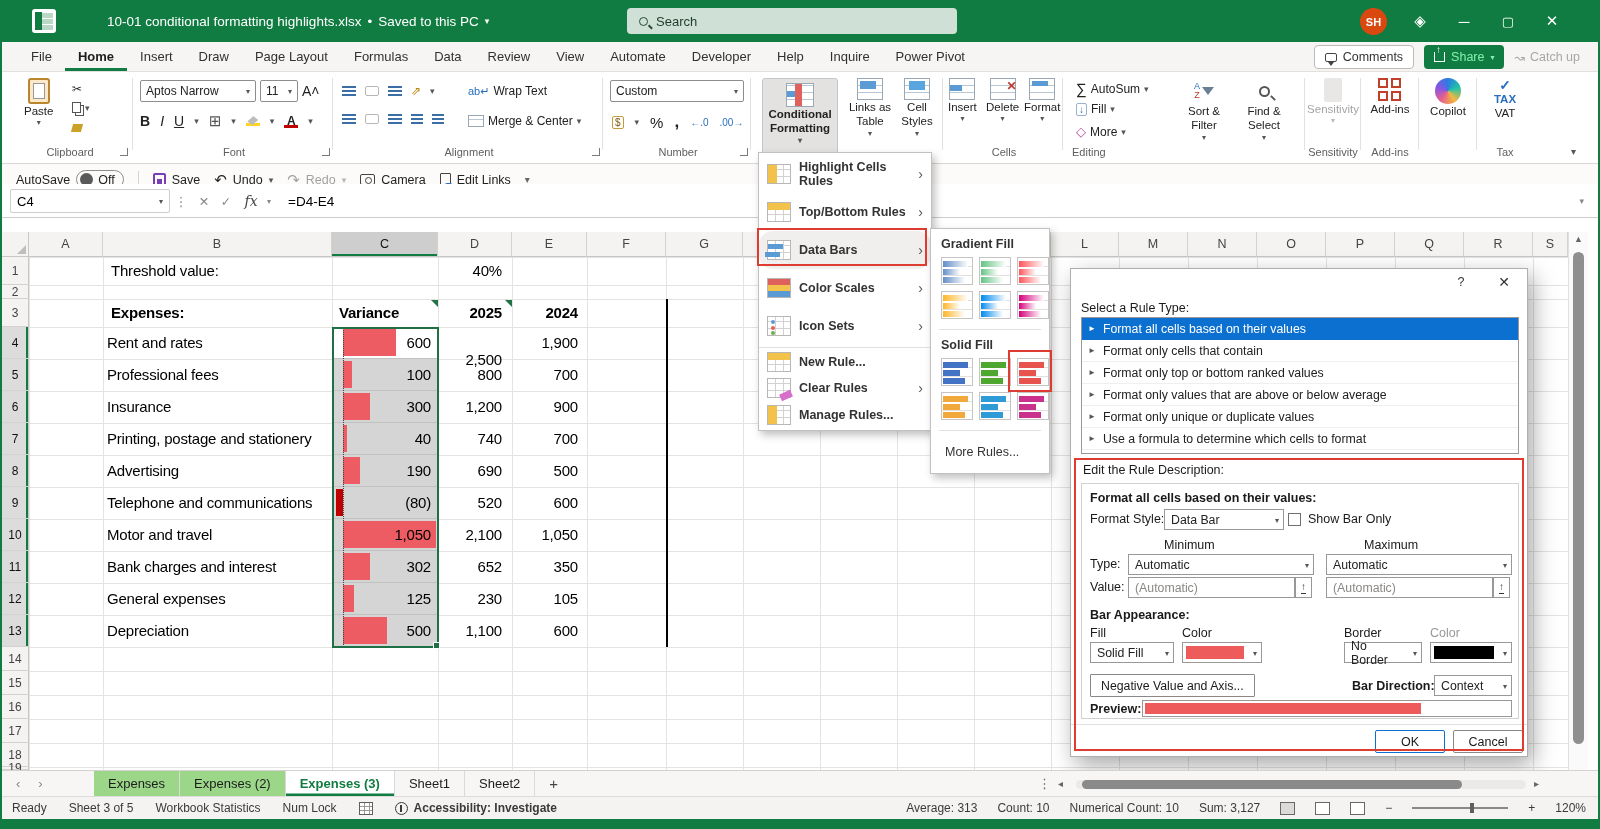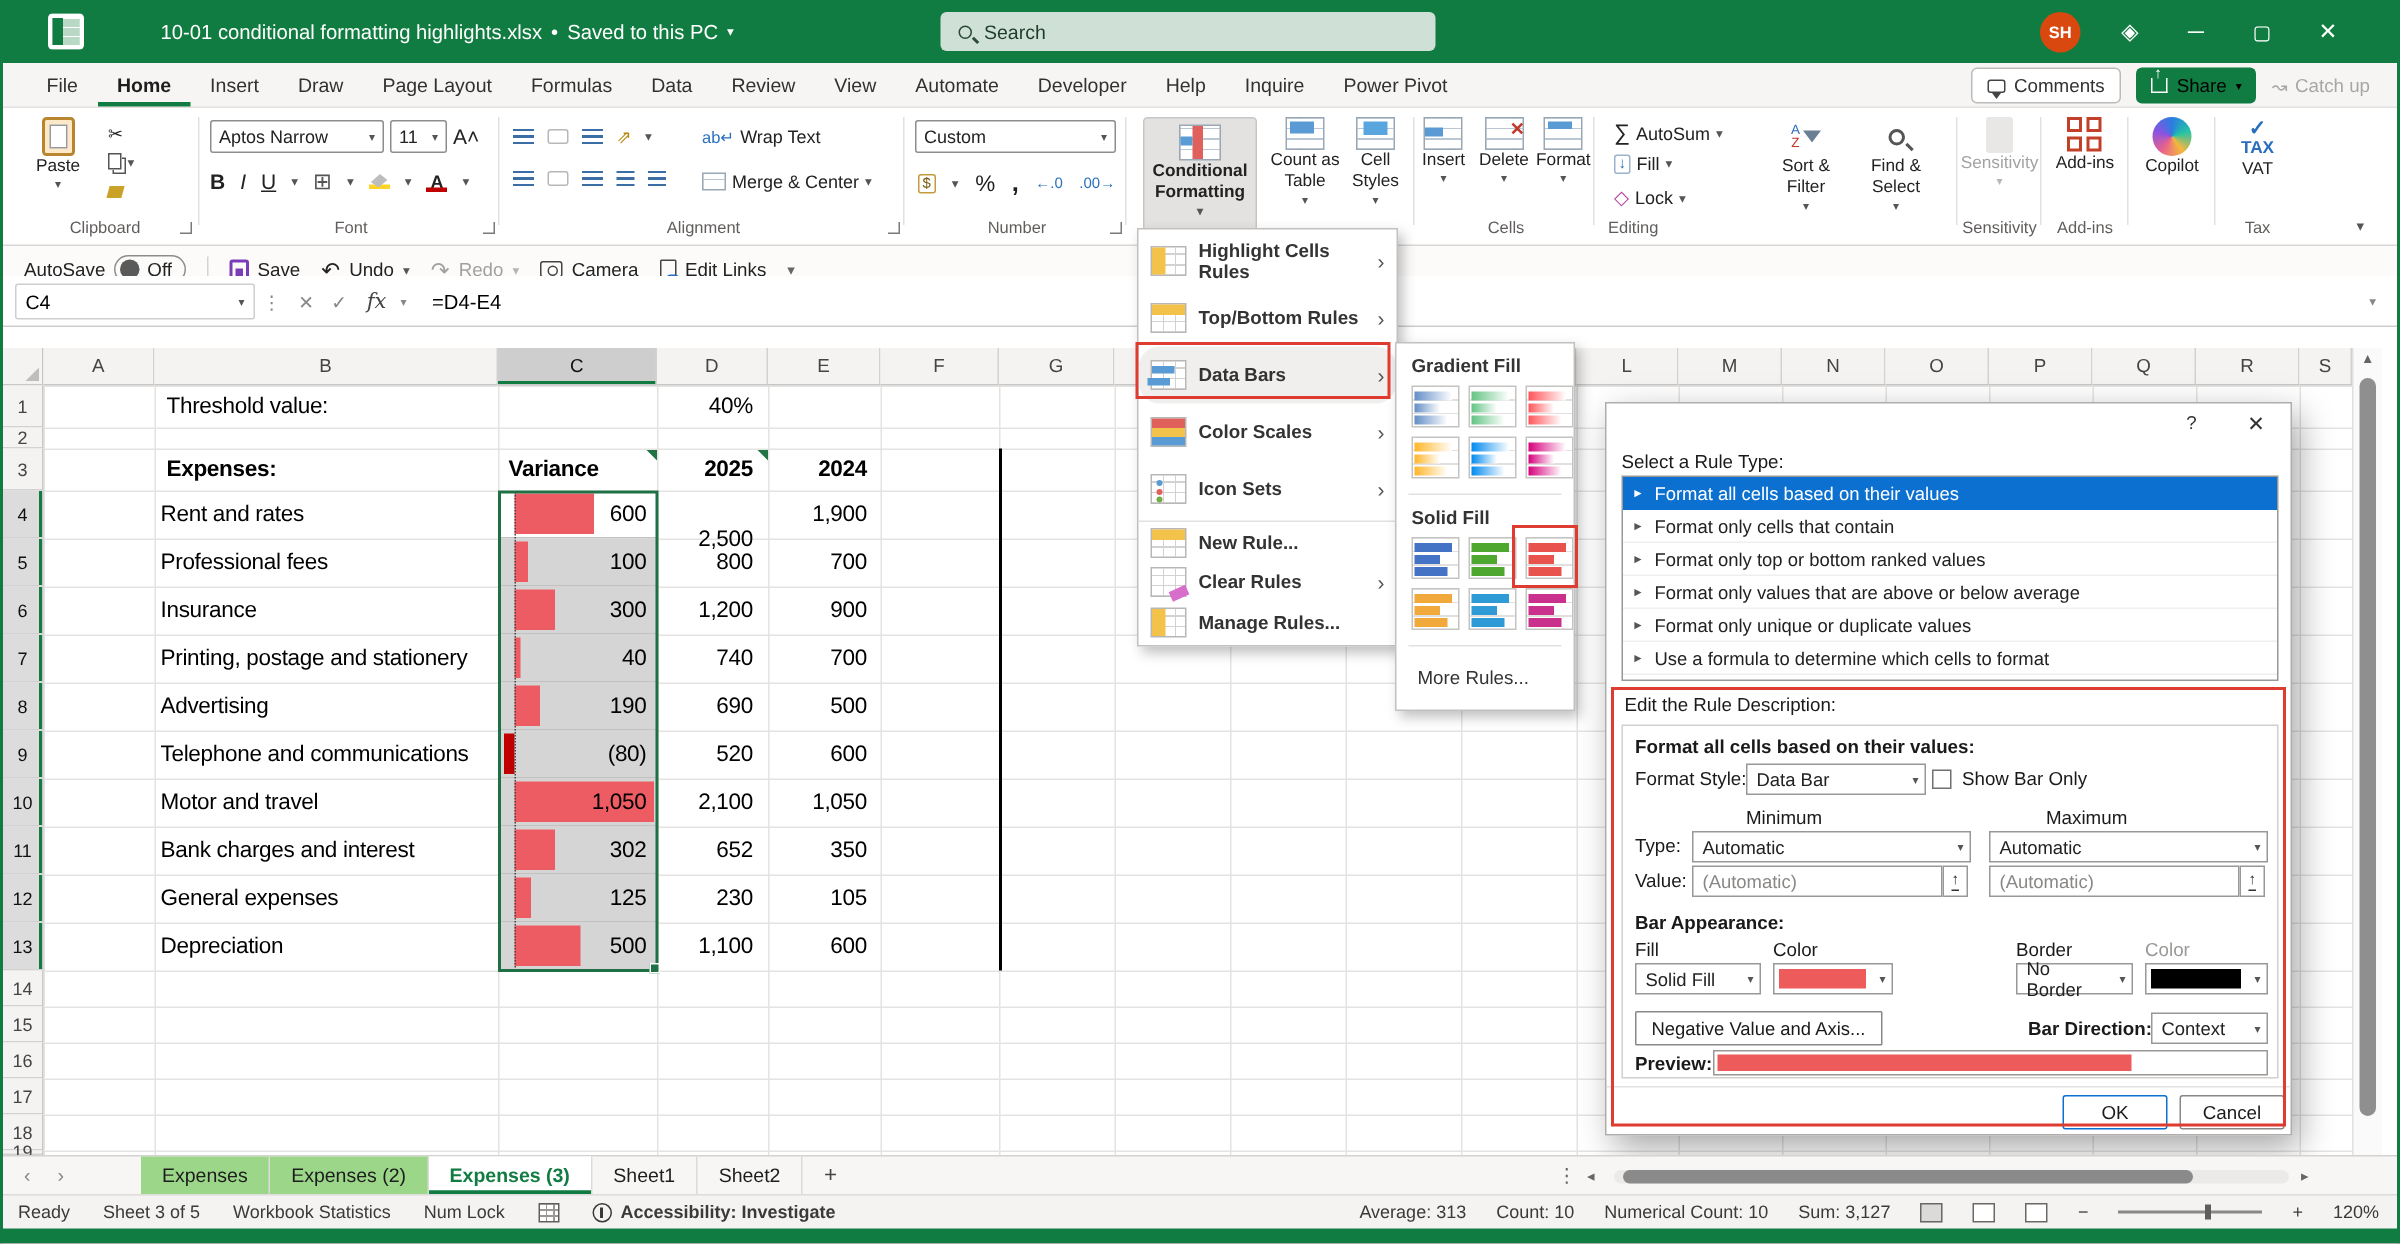--- a/index.html
+++ b/index.html
@@ -32,21 +32,21 @@
 
   
   .tabrow{position:absolute;left:0;top:42px;width:100%;height:30px;background:#f6f5f4;border-bottom:1px solid var(--ribbon-line);display:flex;align-items:center;}
   #ribbon-tabs{display:flex;align-items:center;padding-left:16px;gap:0;height:100%;}
   .rtab{padding:0 13px;height:100%;display:flex;align-items:center;font-size:13px;color:#323130;cursor:default;white-space:nowrap;}
   .rtab.active{font-weight:bold;box-shadow:inset 0 -3px 0 var(--green);color:#1d1d1d;}
   .tabrow-right{position:absolute;right:18px;top:3px;height:24px;display:flex;gap:10px;align-items:center;}
   .commentsbtn{display:flex;align-items:center;gap:6px;border:1px solid #bdbbb9;border-radius:4px;background:#fff;height:24px;padding:0 10px;font-size:12.5px;color:#333;}
   .bubble{width:12px;height:9px;border:1.4px solid #444;border-radius:2px;position:relative;}
   .bubble::after{content:"";position:absolute;left:2px;top:8px;border-left:3px solid transparent;border-right:3px solid transparent;border-top:4px solid #444;}
-  .sharebtn{display:flex;align-items:center;gap:6px;border-radius:4px;background:var(--green);height:24px;padding:0 10px;font-size:12.5px;color:#000000;}
+  .sharebtn{display:flex;align-items:center;gap:6px;border-radius:4px;background:var(--green);height:24px;padding:0 10px;font-size:12.5px;color:#86efac;}
   .shareico{width:11px;height:10px;border:1.4px solid #fff;border-top:none;position:relative;}
   .shareico::after{content:"↑";position:absolute;left:1px;top:-8px;font-size:10px;color:#fff;}
   .catchup{display:flex;align-items:center;gap:5px;color:#a9a7a5;font-size:12.5px;}
 
   
   .ribbon{position:absolute;left:0;top:72px;width:100%;height:92px;background:#fff;border-bottom:1px solid #d9d7d5;}
   .rgroup{position:absolute;top:4px;height:84px;}
   .gsep{position:absolute;top:6px;width:1px;height:72px;background:var(--ribbon-line);}
   .glabel{position:absolute;bottom:2px;left:0;right:0;text-align:center;font-size:11px;color:var(--gray-txt);white-space:nowrap;}
   .launcher{position:absolute;bottom:4px;right:2px;width:8px;height:8px;border-right:1.3px solid #7a7a7a;border-bottom:1.3px solid #7a7a7a;}
@@ -387,21 +387,21 @@
           <span class="acc" style="left:8px;top:0;width:7px;height:100%;background:#e0615c"></span>
           <span class="acc" style="left:0;top:7px;width:8px;height:6px;background:#5b9bd5"></span>
         </span>
         <span style="width:72px">Conditional Formatting</span>
         <span class="caret">▾</span>
       </div>
       <div class="bigbtn" style="left:92px;width:48px">
         <span class="tblico">
           <span class="acc" style="left:2px;top:2px;width:16px;height:8px;background:#5b9bd5"></span>
         </span>
-        <span style="width:58px">Count as Table</span>
+        <span style="width:58px">Links as Table</span>
         <span class="caret">▾</span>
       </div>
       <div class="bigbtn" style="left:142px;width:42px">
         <span class="tblico">
           <span class="acc" style="left:4px;top:2px;width:16px;height:9px;background:#58a6dd"></span>
         </span>
         <span style="width:44px">Cell Styles</span>
         <span class="caret">▾</span>
       </div>
     </div>
@@ -439,21 +439,21 @@
         <span>AutoSum</span>
         <span class="qcaret">▾</span>
       </div>
       <div class="smallrow" style="left:10px;top:26px">
         <span style="color:#2a6fbd;border:1px solid #9ab2cc;border-radius:2px;padding:0 2px;font-size:10px">↓</span>
         <span>Fill</span>
         <span class="qcaret">▾</span>
       </div>
       <div class="smallrow" style="left:10px;top:48px">
         <span style="color:#b0449b;font-size:13px">◇</span>
-        <span>Lock</span>
+        <span>More</span>
         <span class="qcaret">▾</span>
       </div>
       <div class="bigbtn" style="left:112px;width:52px">
         <span style="display:flex;align-items:center;gap:2px;height:26px">
           <span style="font-size:9px;line-height:1;color:#2a6fbd;display:inline-flex;flex-direction:column">A<span style="color:#c0392b">Z</span></span>
           <span class="funnel"></span>
         </span>
         <span style="width:46px">Sort &amp; Filter</span>
         <span class="caret">▾</span>
       </div>

